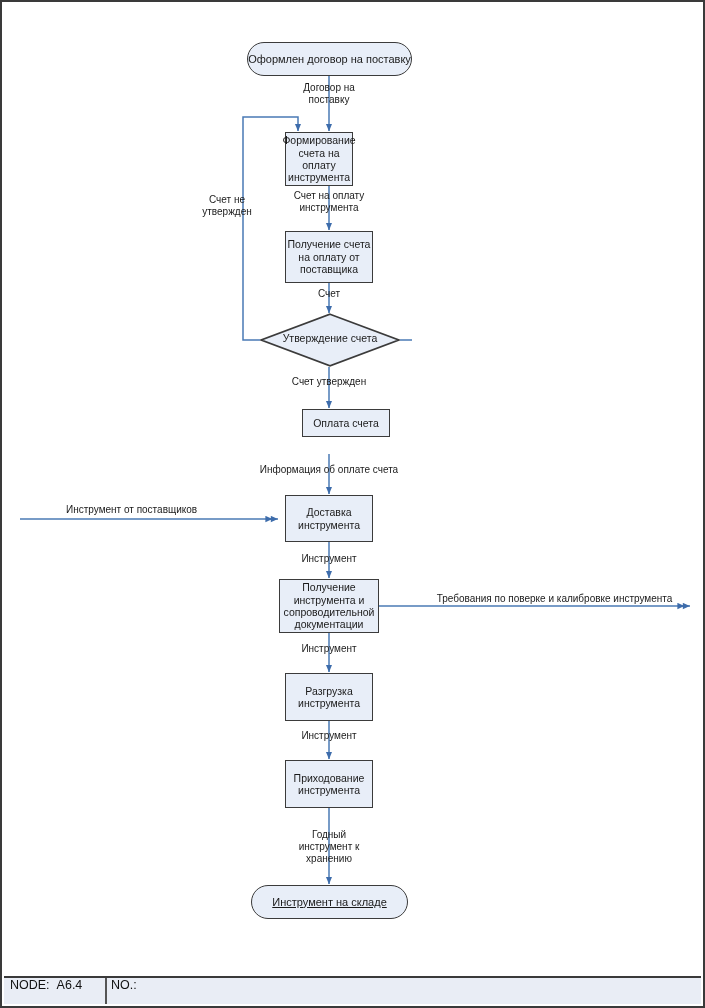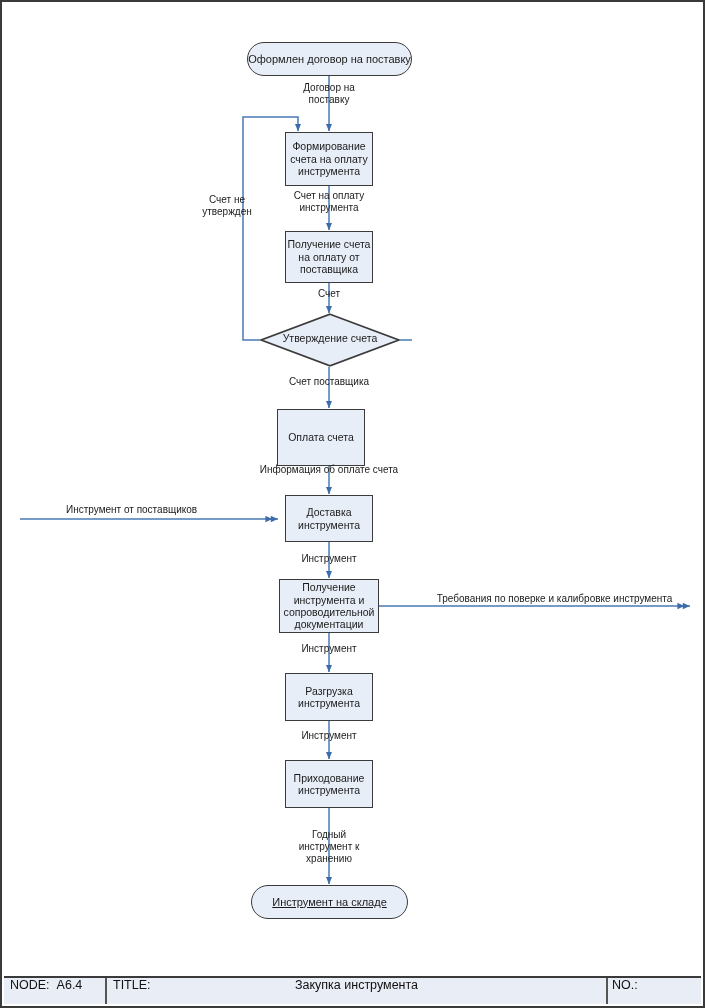--- a/index.html
+++ b/index.html
@@ -72,36 +72,36 @@
       <path d="M327,719 L327,757" marker-end="url(#ah)"></path>
 
       <path d="M327,806 L327,882" marker-end="url(#ah)"></path>
     </g>
   </svg>
 
   <div class="node term" style="left:245px;top:40px;width:165px;height:34px;">
     <span>Оформлен договор на поставку</span>
   </div>
 
-  <div class="node proc" style="left:283px;top:130px;width:88px;height:54px;">
+  <div class="node proc" style="left:283px;top:130px;width:68px;height:54px;">
     <span>Формирование счета на оплату инструмента</span>
   </div>
 
   <div class="node proc" style="left:283px;top:229px;width:88px;height:52px;">
     <span>Получение счета на оплату от поставщика</span>
   </div>
 
   <div class="diamond-wrap" style="left:258px;top:311px;width:140px;height:54px;">
     <svg width="140" height="54" viewBox="0 0 140 54" xmlns="http://www.w3.org/2000/svg">
       <polygon points="70,1.2 138.8,27 70,52.8 1.2,27" fill="#e8eef8" stroke="#3b3b3b" stroke-width="1.6"></polygon>
     </svg>
     <div class="diamond-label" style="top:19px;">Утверждение счета</div>
   </div>
 
-  <div class="node proc" style="left:275px;top:407px;width:88px;height:57px;">
+  <div class="node proc" style="left:300px;top:407px;width:88px;height:28px;">
     <span>Оплата счета</span>
   </div>
 
   <div class="node proc" style="left:283px;top:493px;width:88px;height:47px;">
     <span>Доставка инструмента</span>
   </div>
 
   <div class="node proc" style="left:277px;top:577px;width:100px;height:54px;">
     <span>Получение инструмента и сопроводительной документации</span>
   </div>
@@ -122,21 +122,21 @@
 поставку</div>
 
   <div class="edge-label" style="left:267px;top:188px;width:120px;">Счет на оплату
 инструмента</div>
 
   <div class="edge-label" style="left:297px;top:286px;width:60px;">Счет</div>
 
   <div class="edge-label" style="left:186px;top:192px;width:78px;">Счет не
 утвержден</div>
 
-  <div class="edge-label" style="left:272px;top:374px;width:110px;">Счет поставщика</div>
+  <div class="edge-label" style="left:272px;top:374px;width:110px;">Счет утвержден</div>
 
   <div class="edge-label" style="left:237px;top:462px;width:180px;">Информация об оплате счета</div>
 
   <div class="edge-label left" style="left:20px;top:502px;width:250px;">Инструмент от поставщиков</div>
 
   <div class="edge-label" style="left:287px;top:551px;width:80px;">Инструмент</div>
 
   <div class="edge-label" style="left:420px;top:591px;width:265px;">Требования по поверке и калибровке инструмента</div>
 
   <div class="edge-label" style="left:287px;top:641px;width:80px;">Инструмент</div>
@@ -147,22 +147,18 @@
 инструмент к
 хранению</div>
 
   <div id="footer-gap"></div>
   <div id="footer">
     <div class="fcell node-c">
       <span>NODE:</span>
       <span style="width:7px;"></span>
       <span>A6.4</span>
     </div>
-    <div class="fcell title-c">
-      <span>TITLE:</span>
-      <span class="title-center">Закупка инструмента</span>
-    </div>
     <div class="fcell no-c">
       <span>NO.:</span>
     </div>
   </div>
 
 </div>
 
 </body></html>

